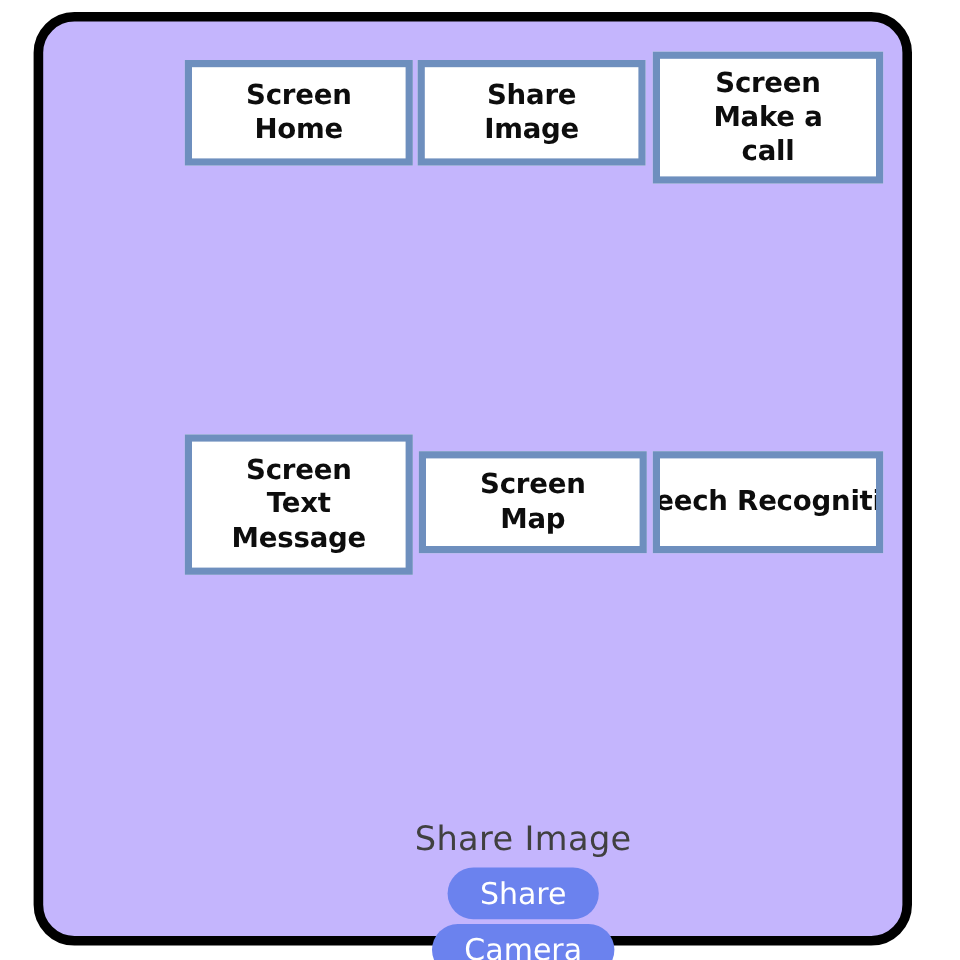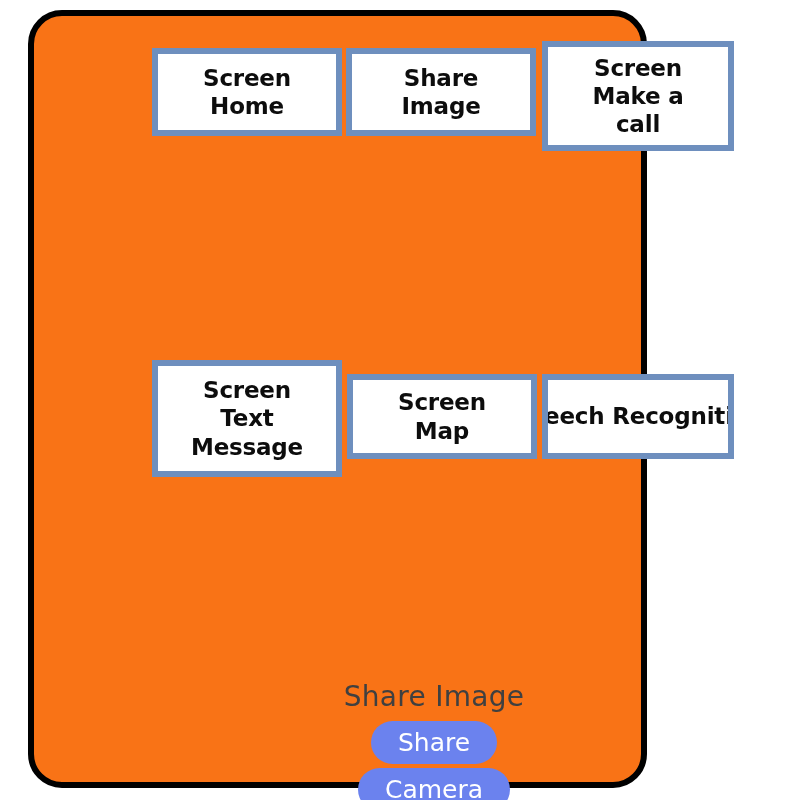--- a/index.html
+++ b/index.html
@@ -19,26 +19,26 @@
     width: 800px;
     height: 800px;
     background: #ffffff;
   }
 
   
   .device-frame {
     position: absolute;
     left: 28px;
     top: 10px;
-    width: 619px;
+    width: 732px;
     height: 778px;
     box-sizing: border-box;
-    border: 6px solid #000000;
+    border: 8px solid #000000;
     border-radius: 34px;
-    background: #f97316;
+    background: #c4b5fd;
   }
 
   
   .flow-box {
     position: absolute;
     box-sizing: border-box;
     background: #ffffff;
     border: 6px solid #6e8fbe;
     display: flex;
     align-items: center;

